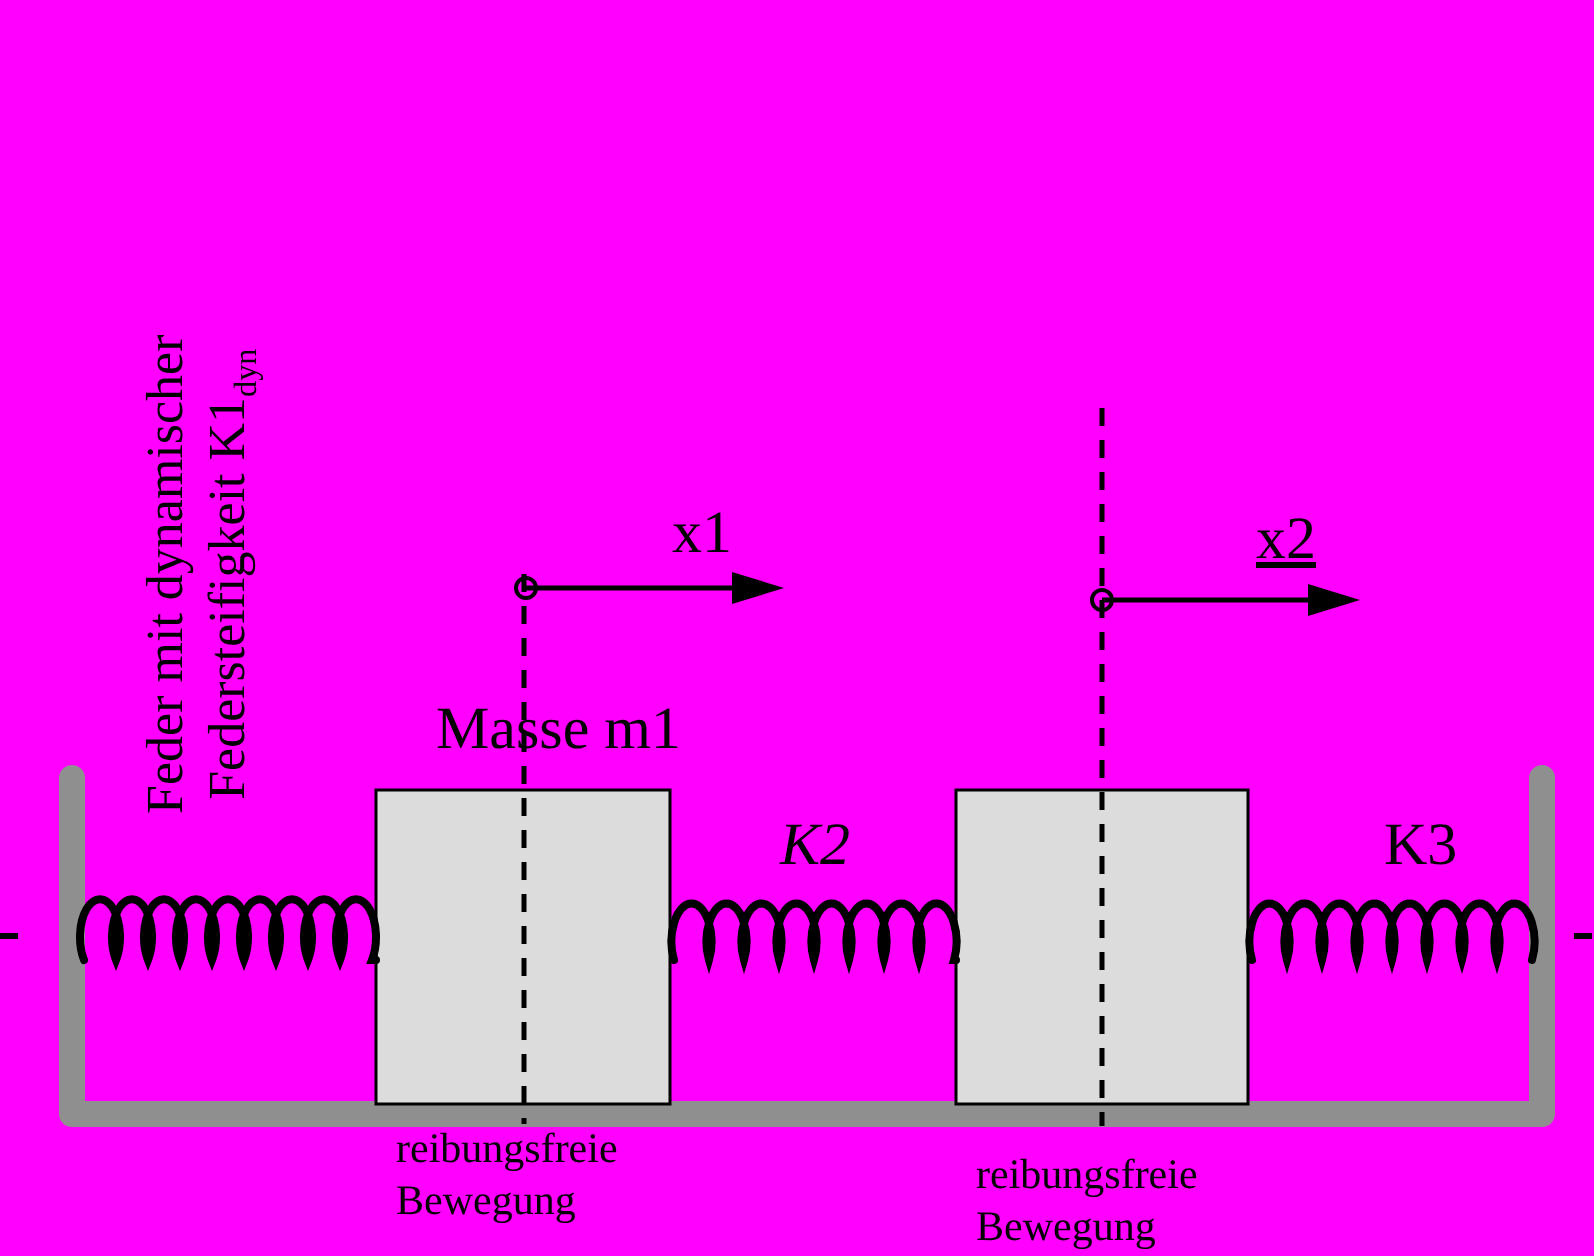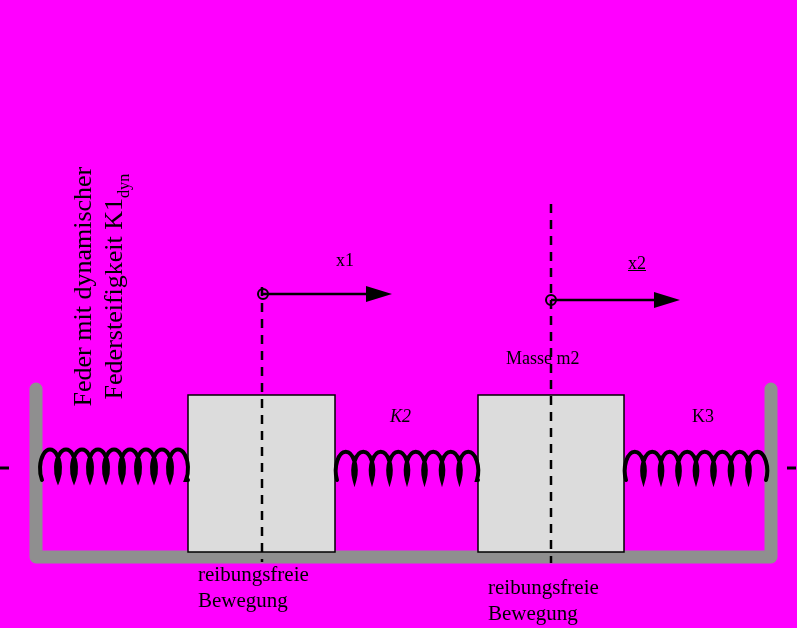--- a/index.html
+++ b/index.html
@@ -6,21 +6,21 @@
   .canvas{
     position:relative;
     width:797px;height:628px;
     background:#ff00ff;
     overflow:hidden;
     font-family:"Liberation Serif","DejaVu Serif",serif;
     color:#000;
   }
   .canvas svg{position:absolute;left:0;top:0;}
   .lbl{position:absolute;white-space:nowrap;}
-  .lbl-big{font-size:18px;}
+  .lbl-big{font-size:30px;}
   .lbl-small{font-size:21px;line-height:26px;white-space:normal;}
   .rotated{
     position:absolute;
     left:-52px;top:251px;width:310px;
     text-align:center;
     font-size:26px;line-height:31px;
     transform:rotate(-90deg);
   }
   .rotated sub{font-size:0.62em;}
 </style>
@@ -55,21 +55,21 @@
     <path d="M551 300 H660" stroke="#000" stroke-width="2.5"></path>
     <polygon points="680,300 654,292 654,308" fill="#000"></polygon>
     <circle cx="551" cy="300" r="5" fill="none" stroke="#000" stroke-width="2"></circle>
   </svg>
 
   <div class="rotated">
     <div>Feder mit dynamischer</div>
     <div><span>Federsteifigkeit K1</span><sub>dyn</sub></div>
   </div>
 
-  <div class="lbl lbl-big" style="left:506px;top:348px;">Masse m2</div>
+  <div class="lbl lbl-big" style="left:218px;top:348px;">Masse m1</div>
 
   <div class="lbl lbl-big" style="left:336px;top:250px;">x1</div>
   <div class="lbl lbl-big" style="left:628px;top:253px;text-decoration:underline;">x2</div>
 
   <div class="lbl lbl-big" style="left:390px;top:406px;font-style:italic;">K2</div>
   <div class="lbl lbl-big" style="left:692px;top:406px;">K3</div>
 
   <div class="lbl lbl-small" style="left:198px;top:561px;">
     <div>reibungsfreie</div>
     <div>Bewegung</div>

